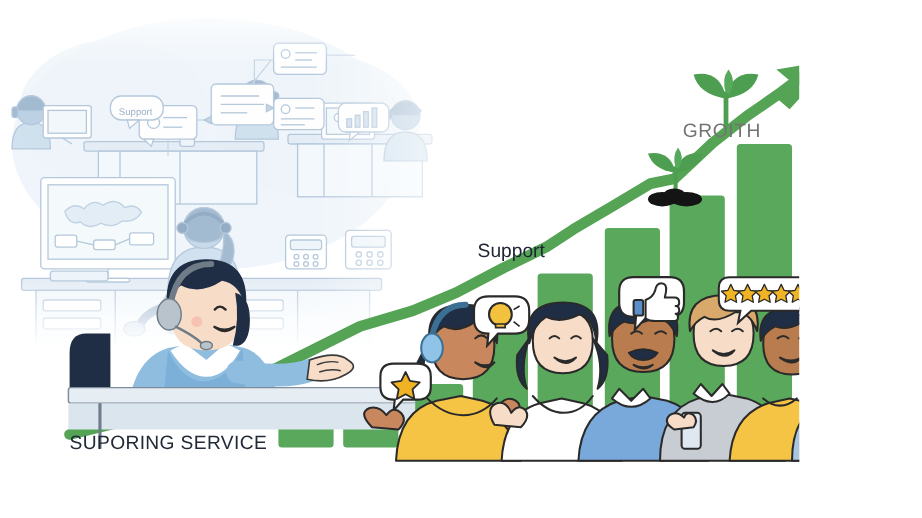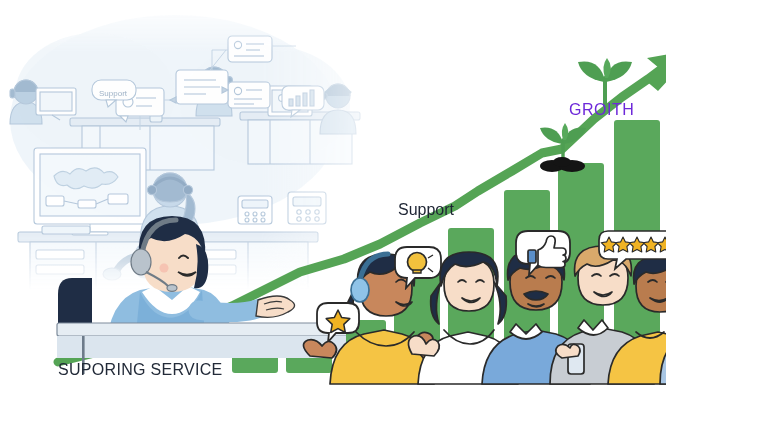--- a/index.html
+++ b/index.html
@@ -9,21 +9,21 @@
   #stage{position:relative;width:666px;height:432px;background:#ffffff;overflow:hidden;}
   .abs{position:absolute;}
   .txt{position:absolute;color:#1d2433;white-space:nowrap;}
 
   
   #title-suporing-service{
     left:58px; top:361px; font-size:16px; letter-spacing:.3px;
     font-weight:400; color:#222a38;
   }
   #label-growth{
-    left:569px; top:101px; font-size:16px; font-weight:400; color:#6d28d9;
+    left:569px; top:101px; font-size:16px; font-weight:400; color:#737373;
     letter-spacing:.5px;
   }
   #label-support{
     left:398px; top:201px; font-size:16px; font-weight:400; color:#1d2433;
   }
   #label-bg-support{
     left:99px; top:89px; font-size:8px; color:#9fb2c6;
   }
 </style>
 </head>

